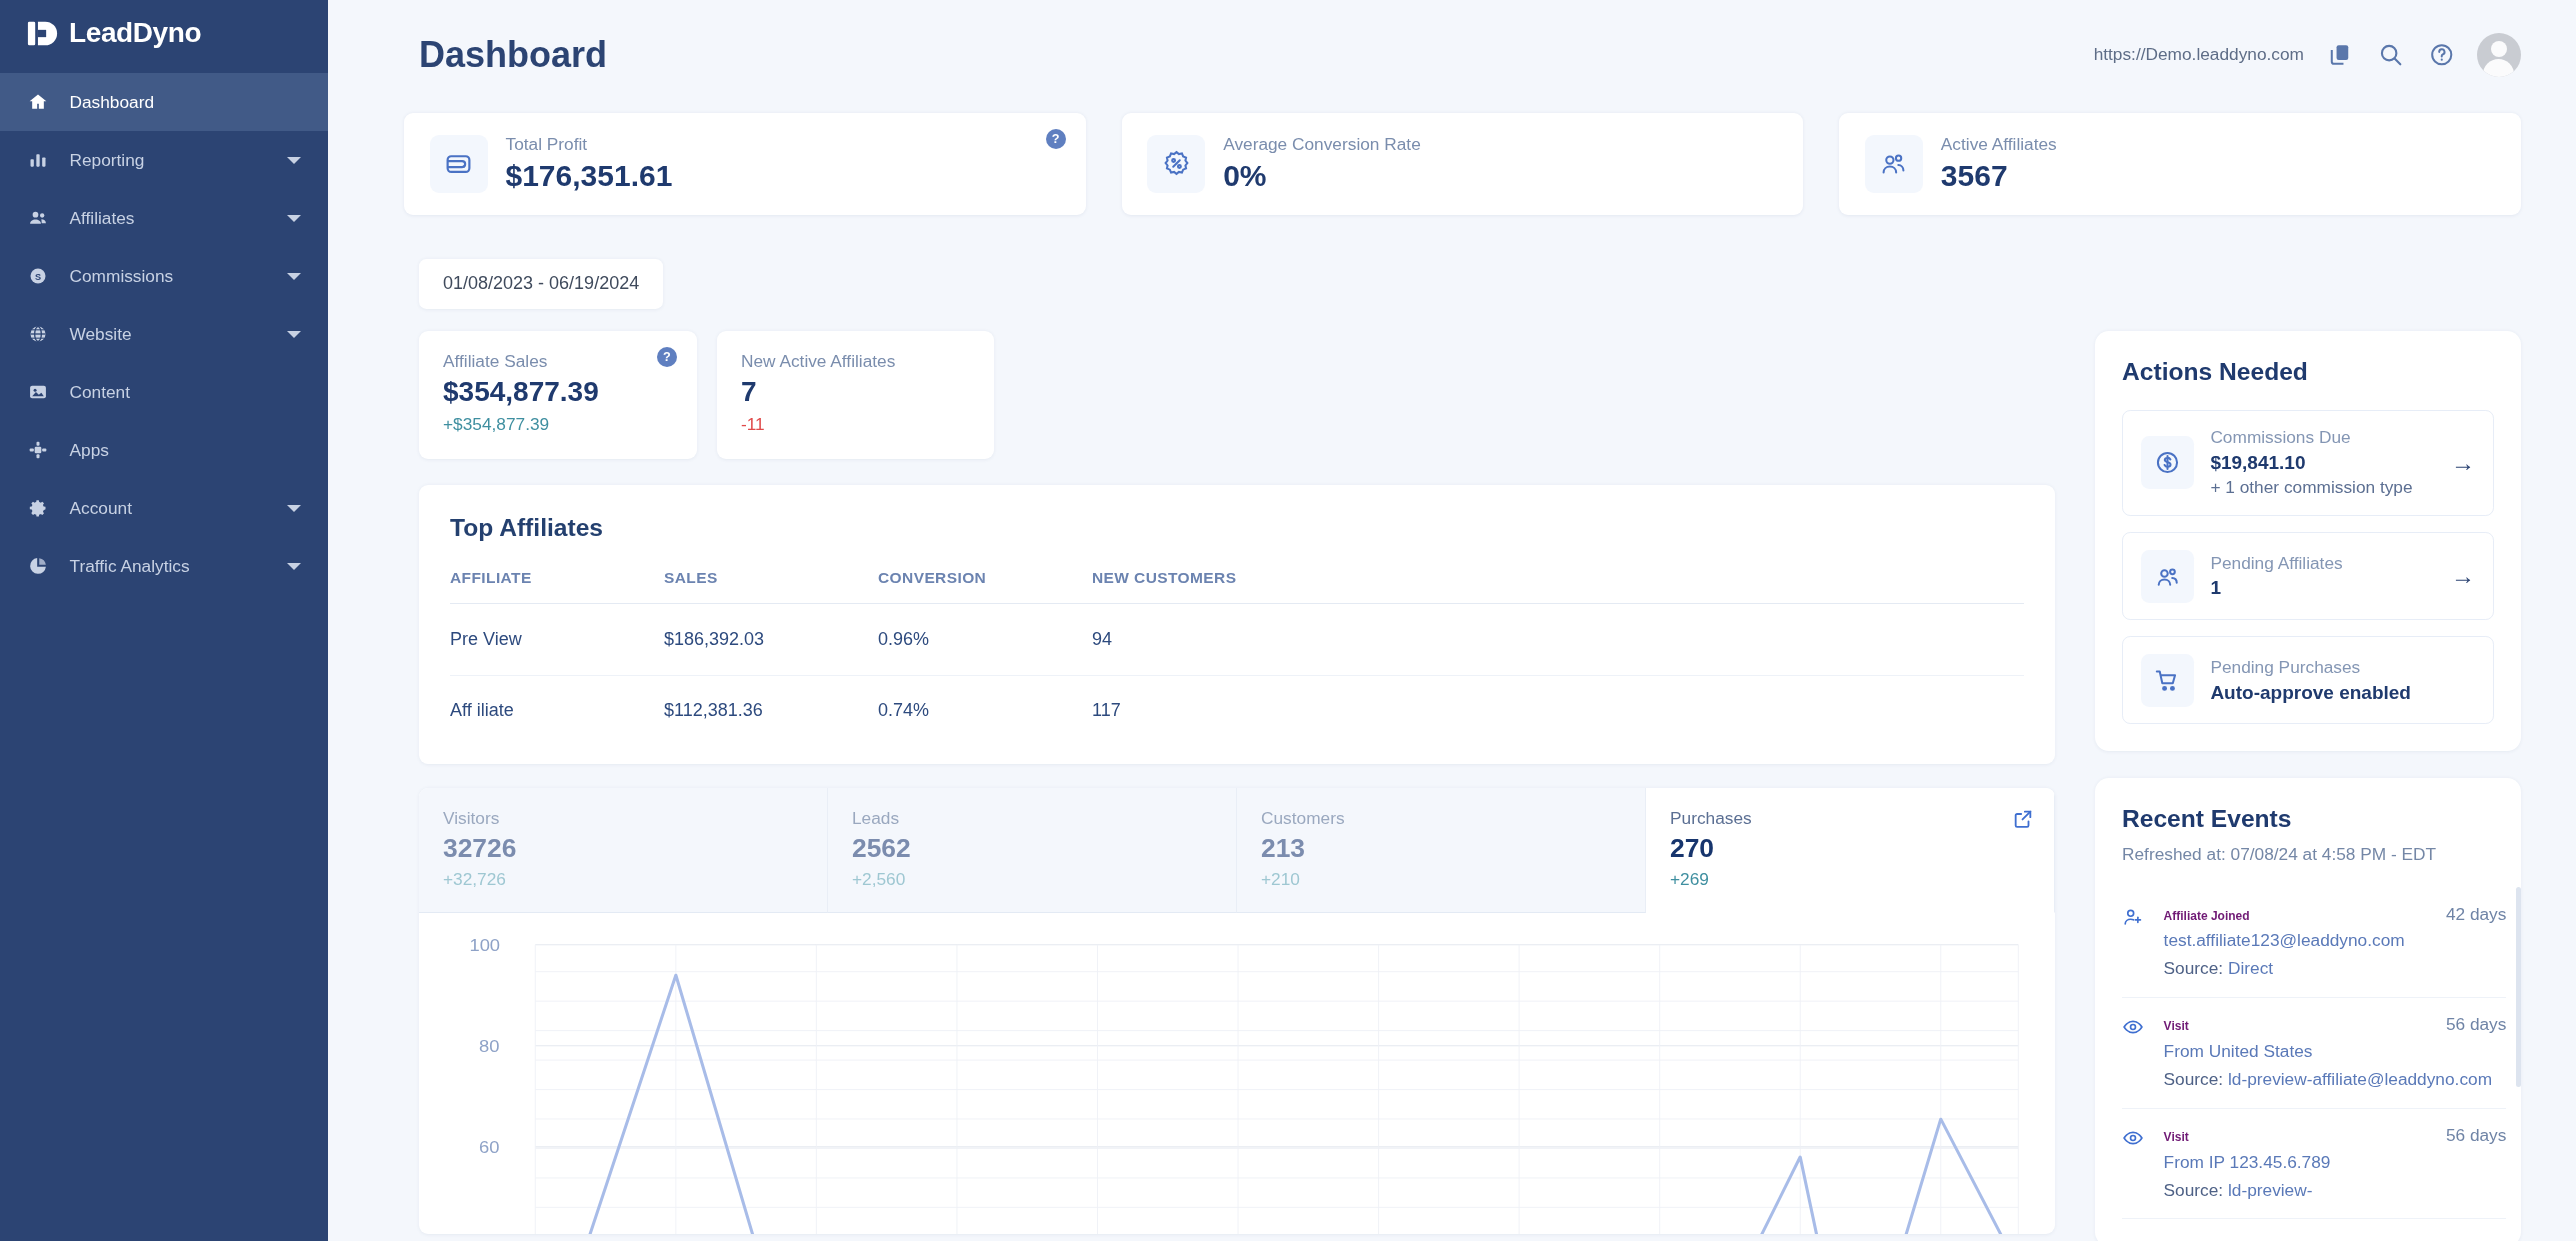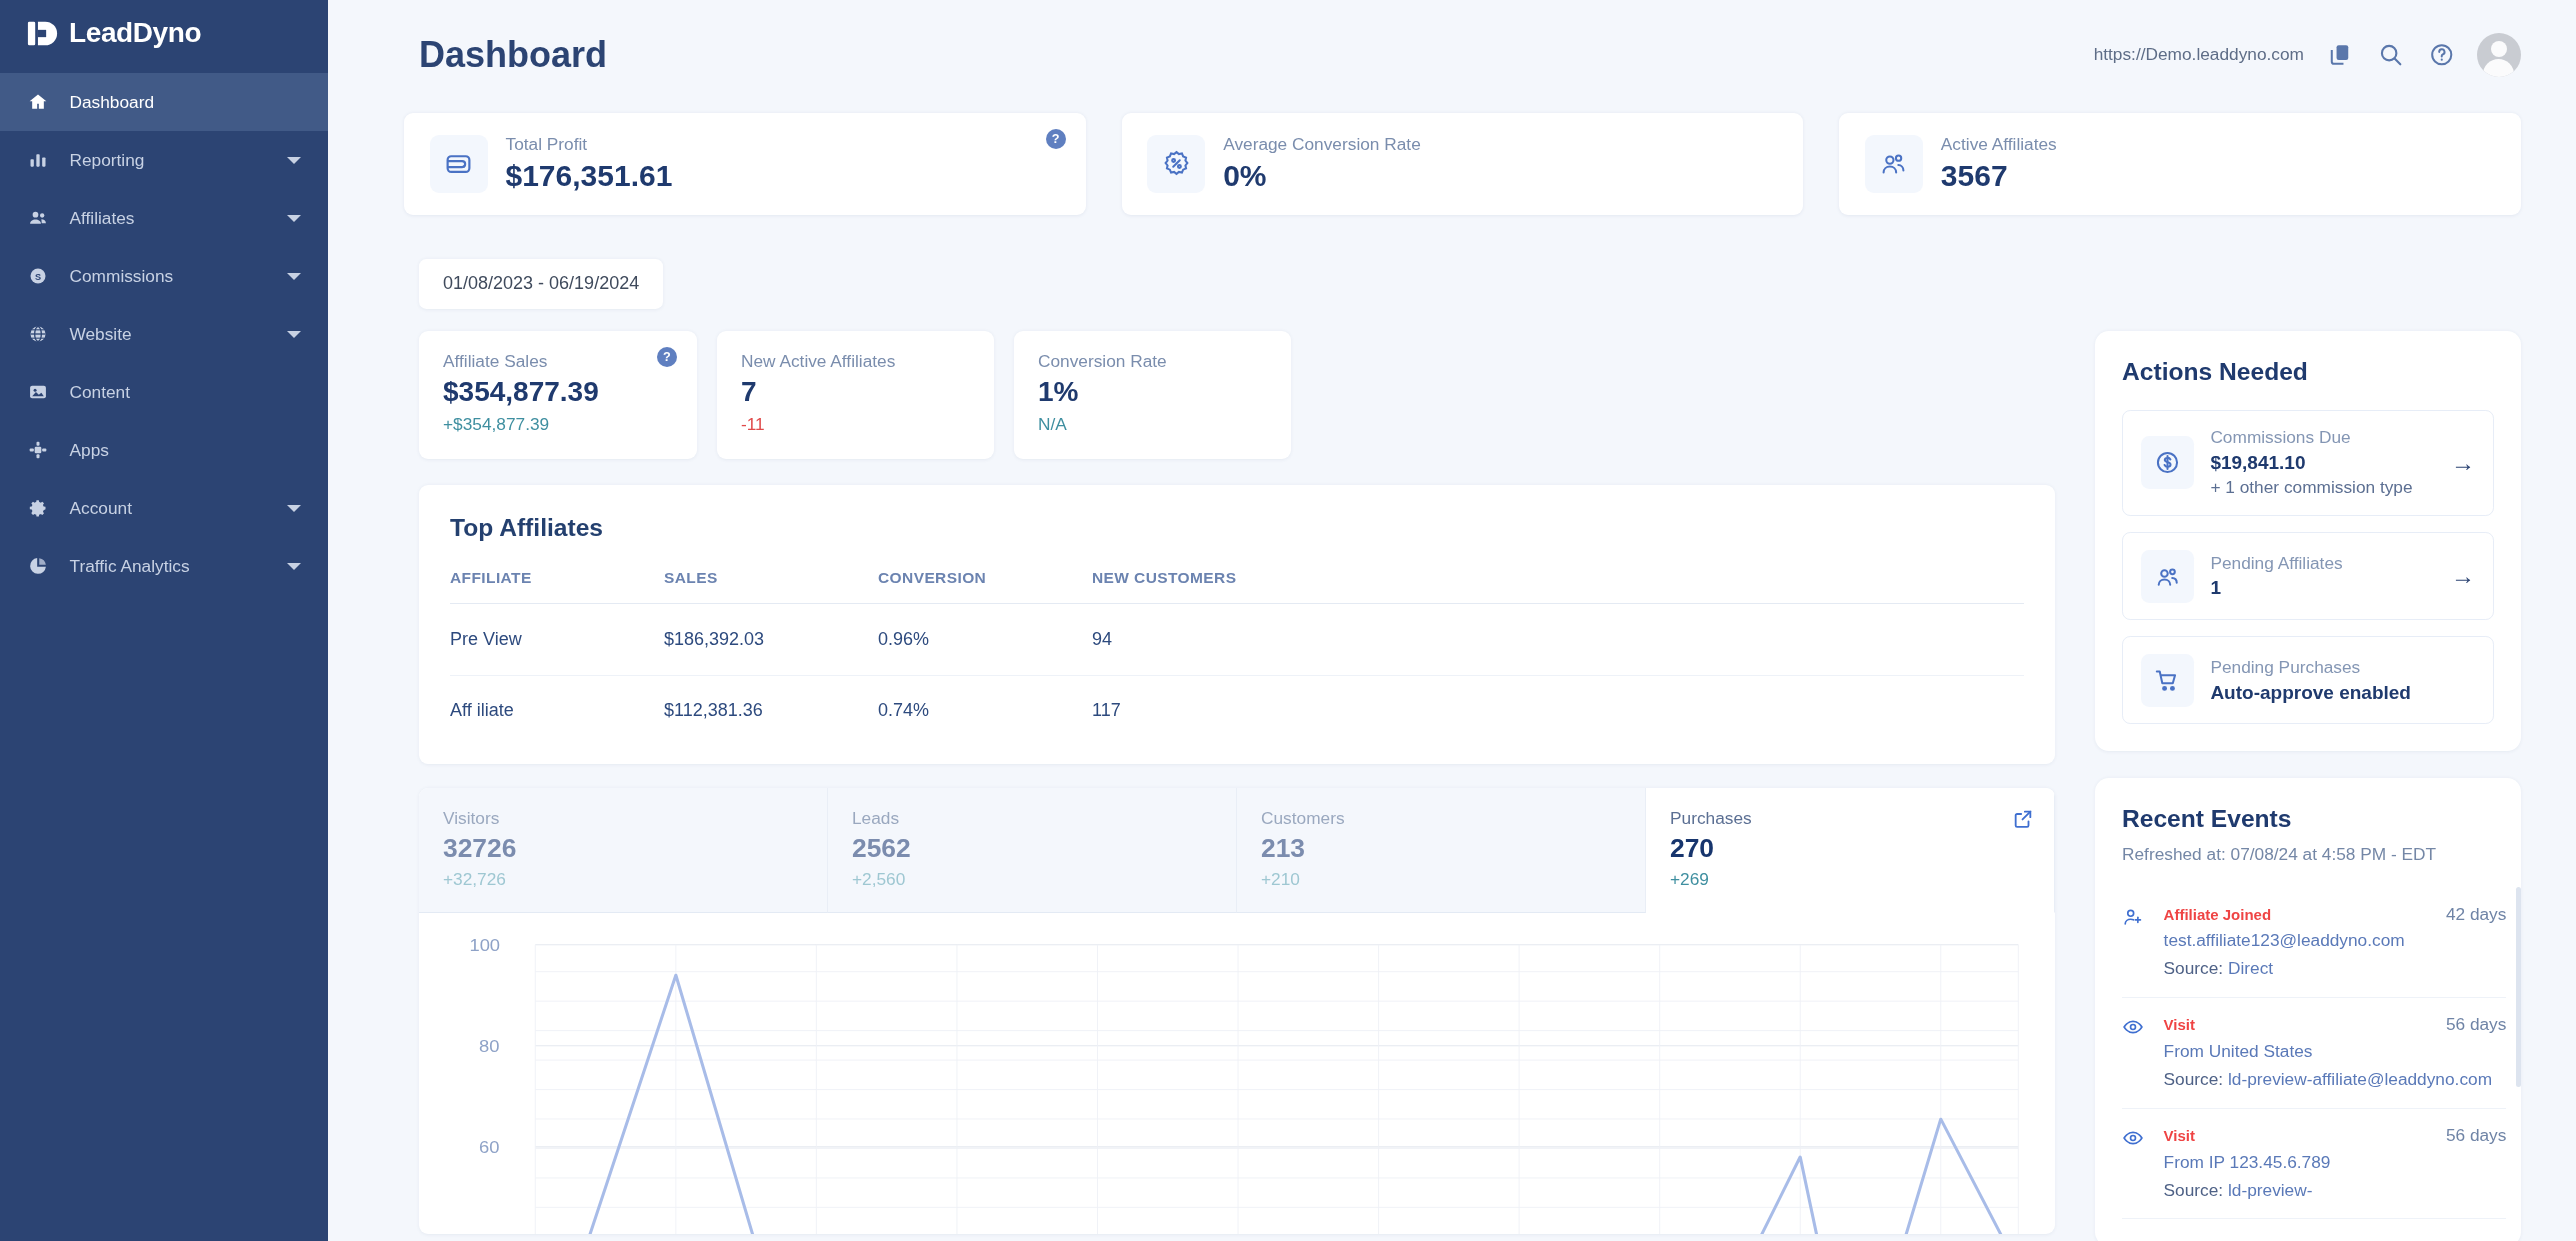--- a/index.html
+++ b/index.html
@@ -223,21 +223,21 @@
   .refreshed { font-size: 17.3px; color: #7487a6; margin-top: -12.7px; margin-bottom: 22px; }
   .event {
     display: flex; padding: 16.4px 0 16.4px 0;
     border-bottom: 0.9px solid #eef2f8;
   }
   .event:last-child { border-bottom: none; }
   .event-ico { width: 27px; flex: 0 0 27px; margin-right: 14.6px; color: #3f6fd0; padding-top: 1.8px; }
   .event-ico svg { width: 22px; height: 22px; display: block; }
   .event-body { flex: 1; min-width: 0; }
   .event-head { display: flex; align-items: baseline; }
-  .event-title { font-size: 15px; font-weight: 700; color: #ef4444; flex: 1; }
+  .event-title { font-size: 12px; font-weight: 700; color: #701a75; flex: 1; }
   .event-age { font-size: 17.3px; color: #6f84a6; }
   .event-line { font-size: 17.3px; color: #5a79b8; margin-top: 4.6px; line-height: 1.35; word-wrap: break-word; }
   .mutedlab { color: #4e6186; }
   .scroll-track {
     position: absolute; right: 0px; top: 109px;
     width: 5.5px; height: 273px; border-radius: 2.7px;
     background: transparent;
   }
   .scroll-thumb {
     width: 5.5px; height: 200px; border-radius: 2.7px;
@@ -454,25 +454,20 @@
         <div class="mini-card wide">
           <div class="mini-label">Affiliate Sales</div>
           <div class="mini-value">$354,877.39</div>
           <div class="mini-delta delta-pos">+$354,877.39</div>
           <span class="help-dot">?</span>
         </div>
         <div class="mini-card narrow">
           <div class="mini-label">New Active Affiliates</div>
           <div class="mini-value">7</div>
           <div class="mini-delta delta-neg">-11</div>
-        </div>
-        <div class="mini-card narrow">
-          <div class="mini-label">Conversion Rate</div>
-          <div class="mini-value">1%</div>
-          <div class="mini-delta delta-muted">N/A</div>
         </div>
       </div>
 
       <section class="panel">
         <div class="panel-title">Top Affiliates</div>
         <table class="aff">
           <thead>
             <tr>
               <th class="col-a">AFFILIATE</th>
               <th class="col-b">SALES</th>

